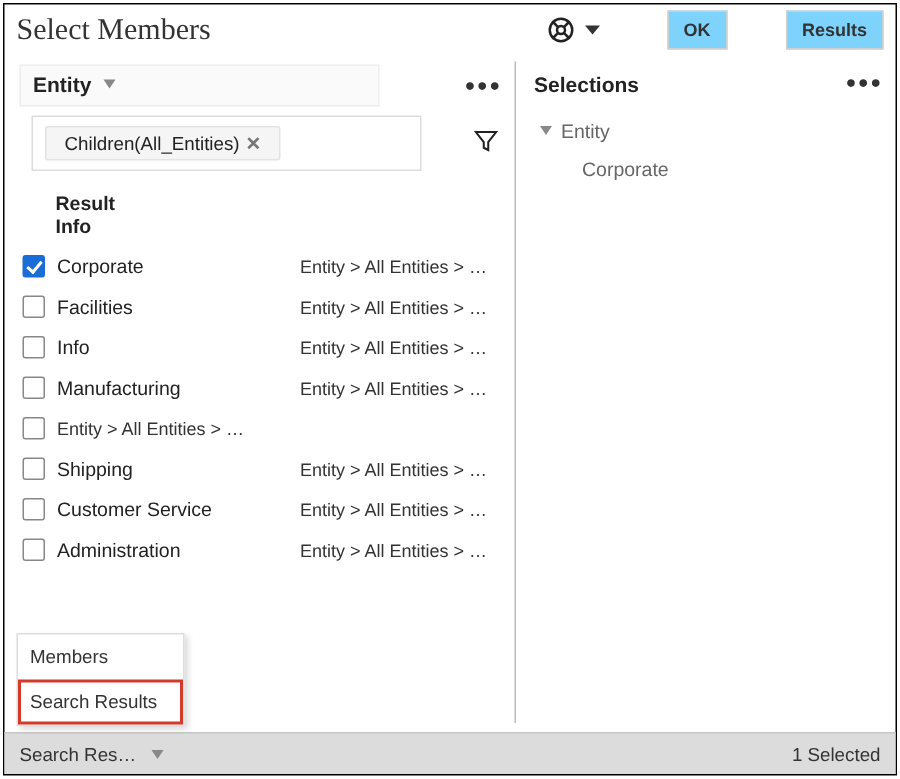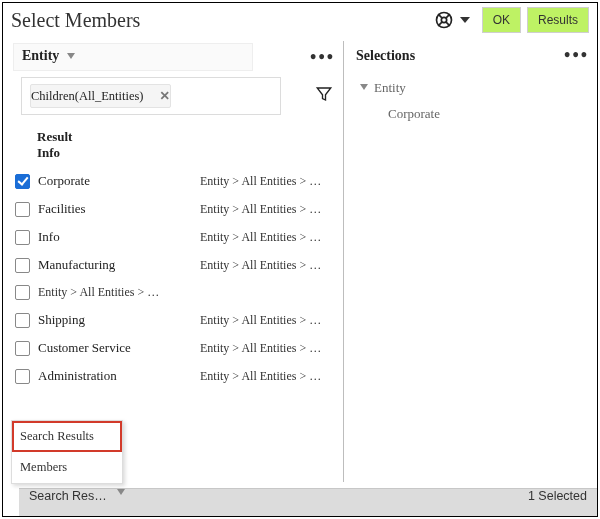--- a/index.html
+++ b/index.html
@@ -29,39 +29,39 @@
     gap: 36px;
   }
   .title {
     font-family: Georgia, "Times New Roman", serif;
     font-size: 20px;
     font-weight: 400;
     color:#333;
   }
   .title-right { display:flex; align-items:center; gap:6px; }
   .btn {
-    background:#bef264;
+    background:#7dd3fc;
     border:1px solid #cfcfcf;
     padding:5px 10px;
     font-size:12px;
-    font-weight:400;
+    font-weight:700;
     color:#333;
     cursor:pointer;
+    margin-left:33px;
   }
   .help-group { display:flex; align-items:center; margin-right:6px; cursor:pointer;}
   .tri-down {
     width:0;height:0;border-left:5px solid transparent;border-right:5px solid transparent;border-top:6px solid #333;
     margin-left:6px;
   }
 
   .body {
     flex:1;
     display:flex;
     min-height:0;
-    font-family:Liberation Serif, serif;
   }
   .left {
     width: 340px;
     display:flex;
     flex-direction:column;
     position:relative;
     min-height:0;
   }
   .divider {
     width:1px;
@@ -101,22 +101,22 @@
     flex:0 0 auto;
     border:1px solid #dcdcdc;
     padding:6px 8px;
     display:flex; align-items:center;
     width: 260px;
   }
   .token{
     background:#f5f5f5;
     border:1px solid #e3e3e3;
     border-radius:2px;
-    padding:3px 0;
-    display:flex; align-items:center; gap:16px;
+    padding:3px 12px;
+    display:flex; align-items:center; gap:4px;
     font-size:12.5px;
   }
   .token-x { color:#777; cursor:pointer; font-weight:700;}
   .filter-icon{ margin-left:auto; cursor:pointer;}
 
   .grid-head{
     display:flex;
     padding: 6px 10px 6px 34px;
     font-weight:700;
     color:#222;
@@ -163,26 +163,25 @@
   .popup-item.hl{
     outline:2.5px solid #d23a2a;
     outline-offset:-2px;
   }
 
   .footer{
     position:absolute;
     left:0;right:0;bottom:0;
     height:28px;
     background:#dcdcdc;
-    display:flex; 
+    display:flex; align-items:center;
     padding:0 10px;
     font-size:12.5px;
     color:#333;
     border-top:1px solid #c7c7c7;
-    margin-left:16px;
   }
   .footer .view-label{ font-weight:400; max-width:95px; overflow:hidden; text-overflow:ellipsis; white-space:nowrap;}
   .footer .tri-down-sm{ margin-left:10px;}
   .footer .status{ margin-left:auto; }
 
   .sel-head{
     display:flex; align-items:center; justify-content:space-between;
   }
   .sel-title{ font-weight:700; font-size:14px;}
   .tree{ padding: 10px 0 0 4px; color:#333; font-size:13px;}
@@ -283,22 +282,22 @@
             <span class="res-info">Entity &gt; All Entities &gt; …</span>
           </div>
           <div class="row">
             <span class="chk"></span>
             <span class="res-name">Administration</span>
             <span class="res-info">Entity &gt; All Entities &gt; …</span>
           </div>
         </div>
 
       <div class="popup">
+        <div class="popup-item">Members</div>
         <div class="popup-item hl">Search Results</div>
-        <div class="popup-item">Members</div>
       </div>
     </div>
 
     <div class="divider"></div>
 
     <div class="right">
       <div class="sel-head">
         <span class="sel-title">Selections</span>
         <span class="ellipsis">•••</span>
       </div>

